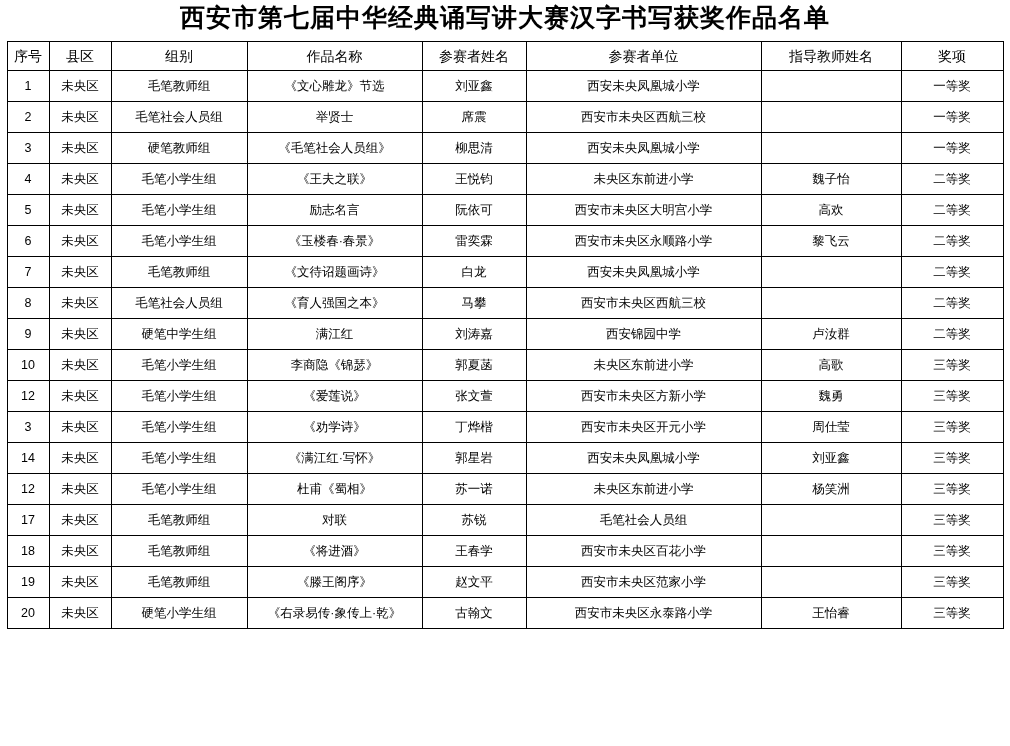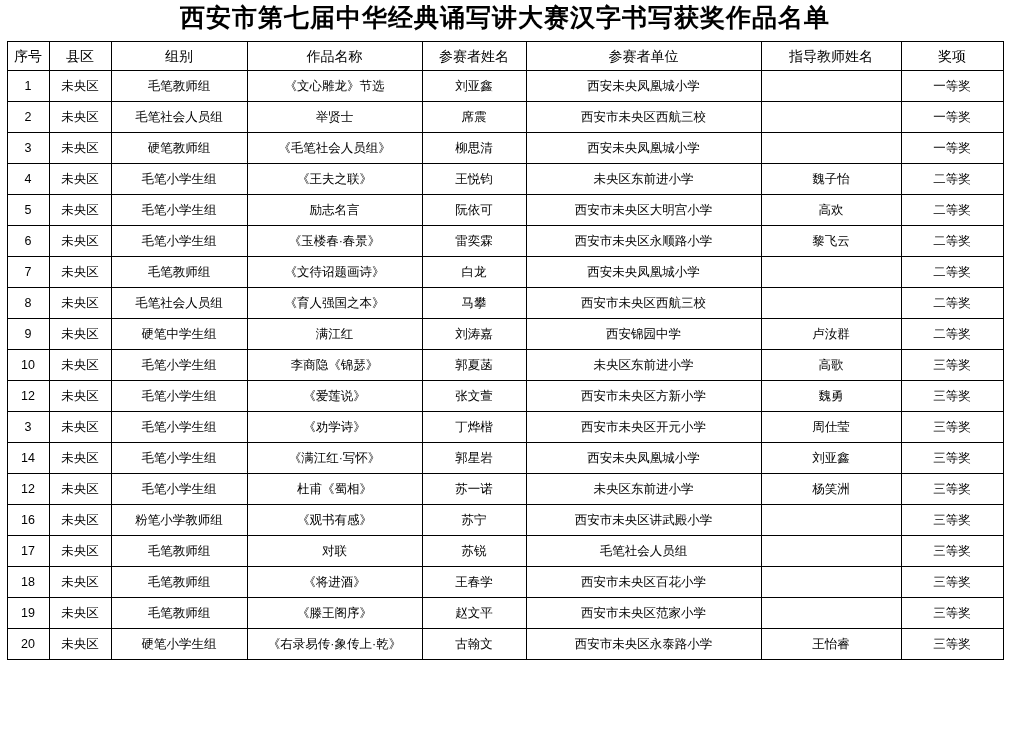--- a/index.html
+++ b/index.html
@@ -230,30 +230,20 @@
           <td>12</td>
           <td>未央区</td>
           <td>毛笔小学生组</td>
           <td>杜甫《蜀相》</td>
           <td>苏一诺</td>
           <td>未央区东前进小学</td>
           <td>杨笑洲</td>
           <td>三等奖</td>
         </tr>
         <tr>
-          <td>16</td>
-          <td>未央区</td>
-          <td>粉笔小学教师组</td>
-          <td>《观书有感》</td>
-          <td>苏宁</td>
-          <td>西安市未央区讲武殿小学</td>
-          <td></td>
-          <td>三等奖</td>
-        </tr>
-        <tr>
           <td>17</td>
           <td>未央区</td>
           <td>毛笔教师组</td>
           <td>对联</td>
           <td>苏锐</td>
           <td>毛笔社会人员组</td>
           <td></td>
           <td>三等奖</td>
         </tr>
         <tr>

